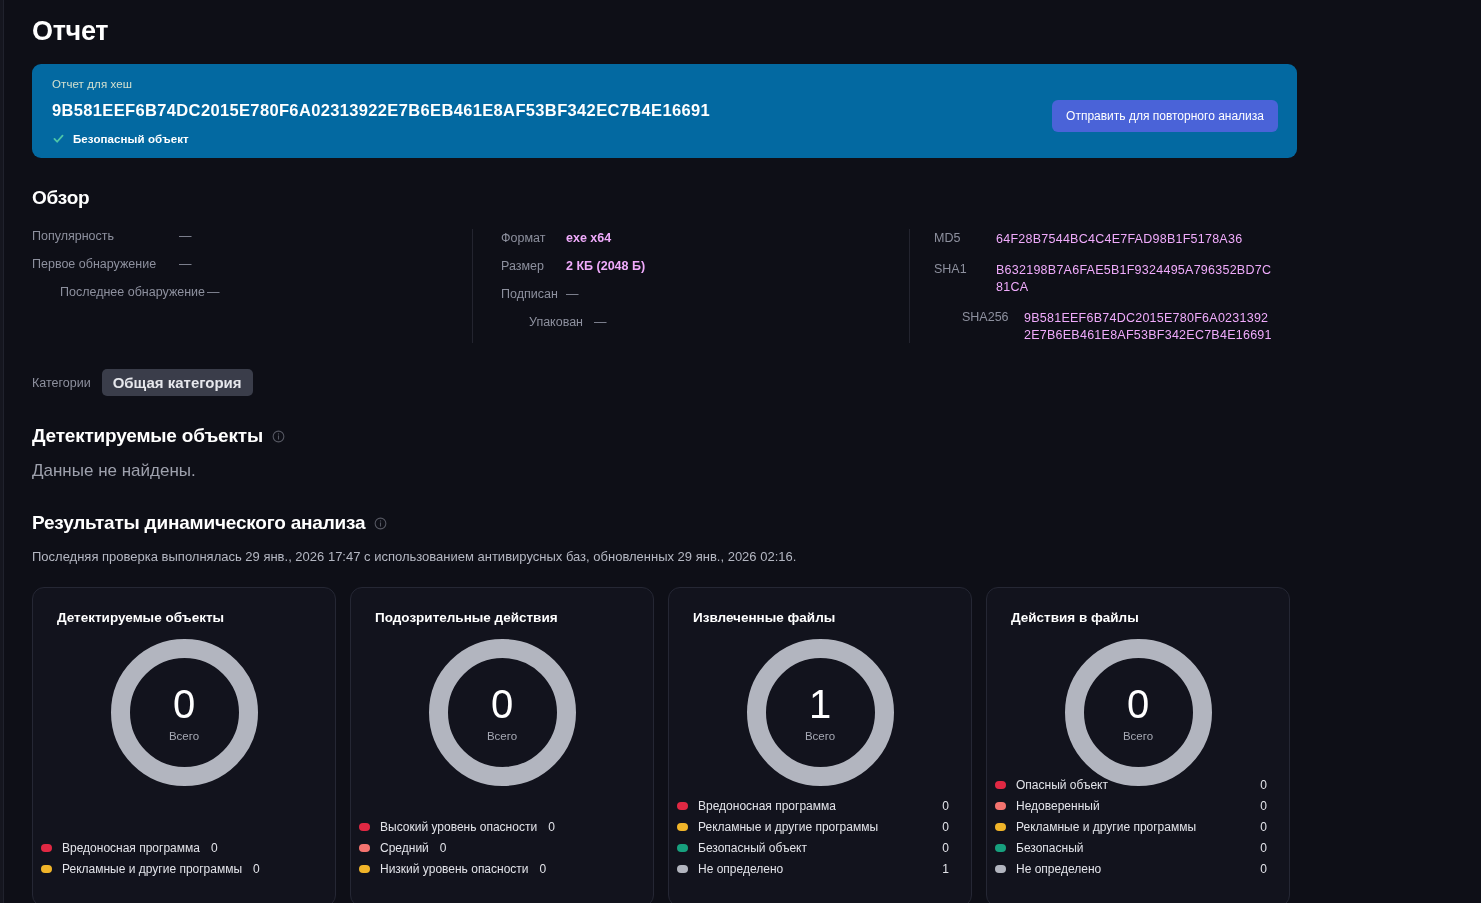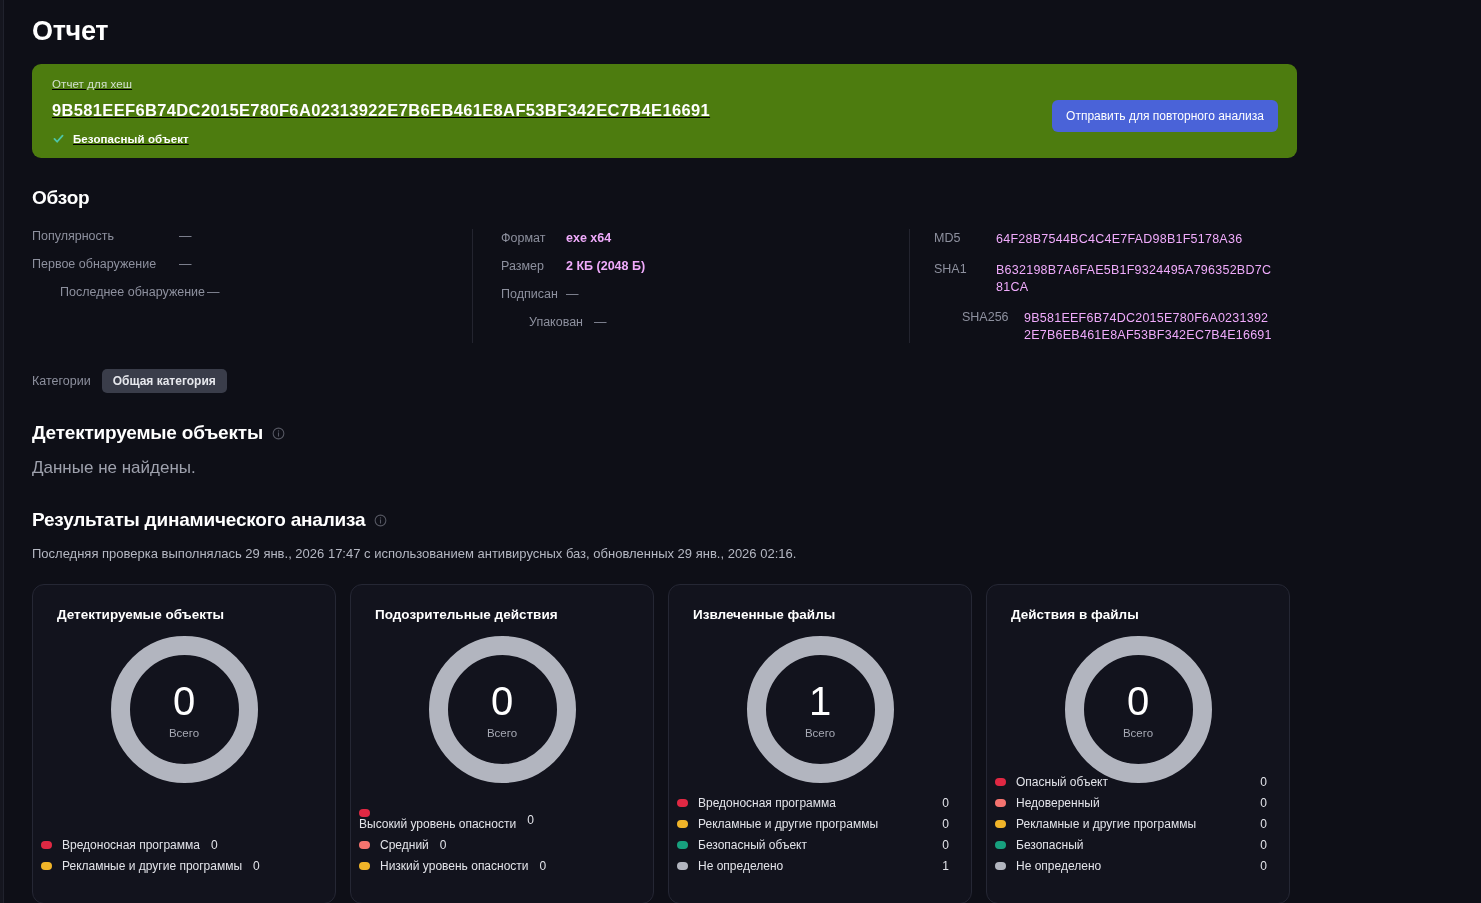--- a/index.html
+++ b/index.html
@@ -27,25 +27,24 @@
   .page-title {
     font-size: 27px; font-weight: bold; color: #ffffff;
     letter-spacing: -0.3px;
     padding-top: 16px;
   }
 
   
   .banner {
     margin-top: 17px;
     width: 1265px;
-    background: #4d7c0f;
+    background: #0369a1;
     border-radius: 9px;
     padding: 14px 20px 13px 20px;
     position: relative;
-    text-decoration: underline;
   }
   .banner-label {
     font-size: 11.5px; color: #d2e0cf; letter-spacing: 0.1px;
   }
   .banner-hash {
     margin-top: 11px;
     font-size: 16.5px; font-weight: bold; color: #ffffff;
     letter-spacing: 0.35px;
   }
   .banner-verdict {
@@ -95,21 +94,21 @@
   .c3 .ov-key { width: 62px; }
   .ov-val.hash { font-weight: normal; letter-spacing: 0.25px; line-height: 1.35; max-width: 330px; word-break: break-all; }
 
   .categories {
     margin-top: 26px;
     display: flex; align-items: center; gap: 11px;
   }
   .cat-label { font-size: 12.5px; color: #8d909e; }
   .cat-tag {
     background: #3a3d4a; color: #e6e7ec;
-    font-size: 12px; font-weight: bold;
+    font-size: 15px; font-weight: bold;
     padding: 5px 11px; border-radius: 5px;
   }
 
   
   .detected-head { margin-top: 29px; }
   .empty-text { margin-top: 14px; font-size: 17px; color: #9ea1ad; }
 
   
   .dynamic-head { margin-top: 31px; }
   .dynamic-sub { margin-top: 15px; font-size: 13px; color: #b4b7c2; }
@@ -310,21 +309,21 @@
                 <circle cx="73.5" cy="73.5" r="64" fill="none" stroke="#b2b5bf" stroke-width="19"></circle>
               </svg>
               <div class="donut-center">
                 <div class="donut-value">0</div>
                 <div class="donut-label">Всего</div>
               </div>
             </div>
           </div>
           <div class="legend">
             <div class="legend-row">
-              <span style="display: flex;  flex-direction: column;">
+              <span style="display: flex; align-items: center;">
                 <span class="legend-dot" style="background: rgb(224, 40, 67);"></span>
                 <span class="legend-name">Высокий уровень опасности</span>
               </span>
               <span class="legend-count">0</span>
             </div>
             <div class="legend-row">
               <span style="display: flex; align-items: center;">
                 <span class="legend-dot" style="background: rgb(244, 115, 111);"></span>
                 <span class="legend-name">Средний</span>
               </span>

